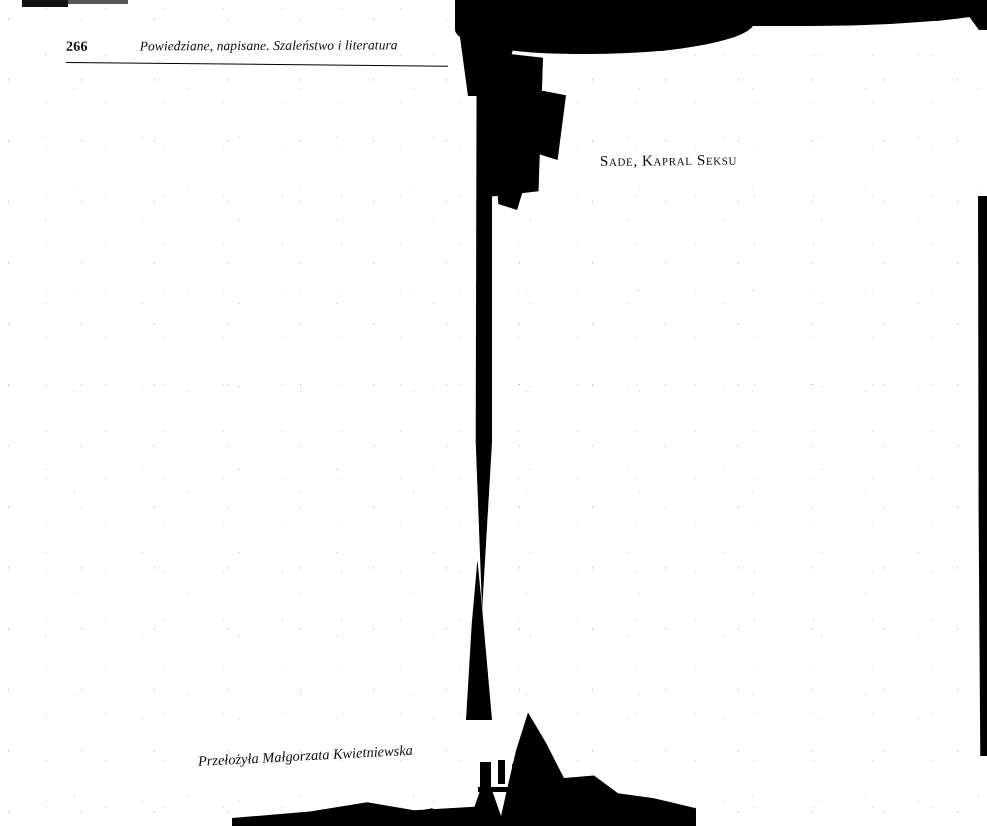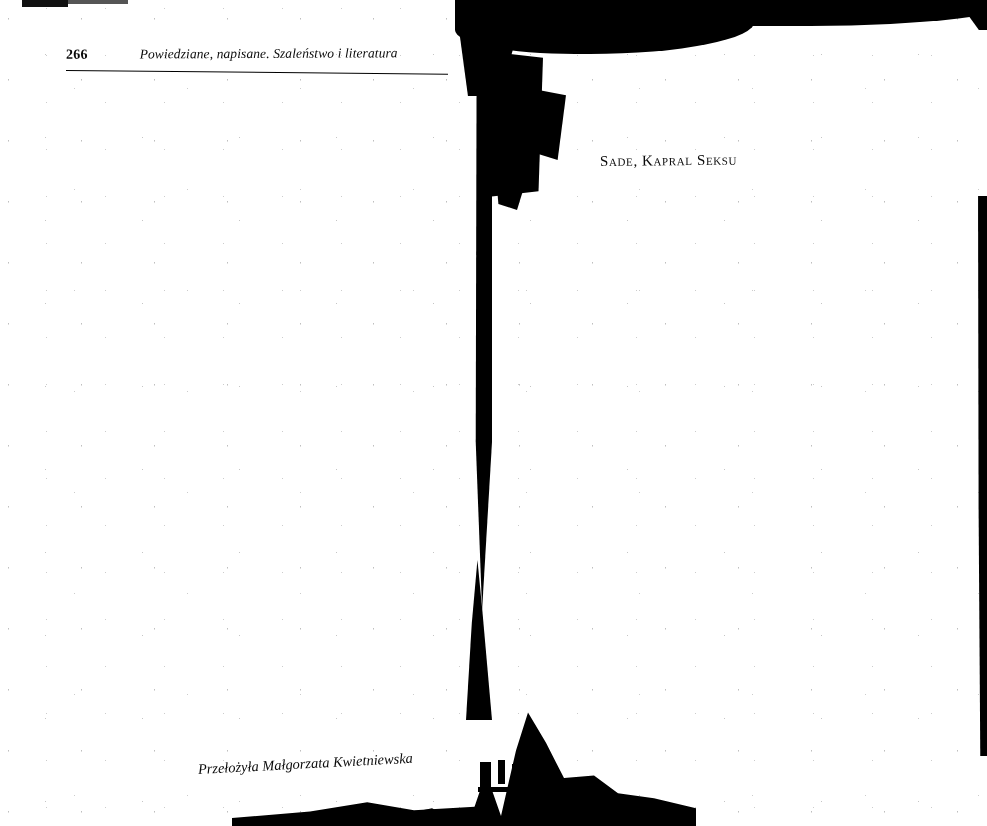--- a/index.html
+++ b/index.html
@@ -105,21 +105,21 @@
 
   
   #foot-fleck-a { left: 480px; top: 762px; width: 11px; height: 26px; background:#000; }
   #foot-fleck-b { left: 498px; top: 760px; width: 7px;  height: 24px; background:#000; }
   #foot-fleck-c { left: 512px; top: 764px; width: 4px;  height: 20px; background:#000; }
   #foot-rule   { left: 478px; top: 787px; width: 110px; height: 5px; background:#000; }
 
   
   #left-page {
     position: absolute;
-    left: 0; top: 8px; width: 500px; height: 711px;
+    left: 0; top: 0; width: 500px; height: 711px;
   }
   #left-header {
     position: absolute;
     left: 66px; top: 38px; width: 360px;
     display: flex; align-items: baseline; gap: 52px;
     transform: rotate(-0.25deg);
   }
   #page-number { font-size: 14px; font-weight: bold; letter-spacing: .2px; }
   #running-head {
     font-style: italic; font-size: 13.5px; letter-spacing: .1px;

